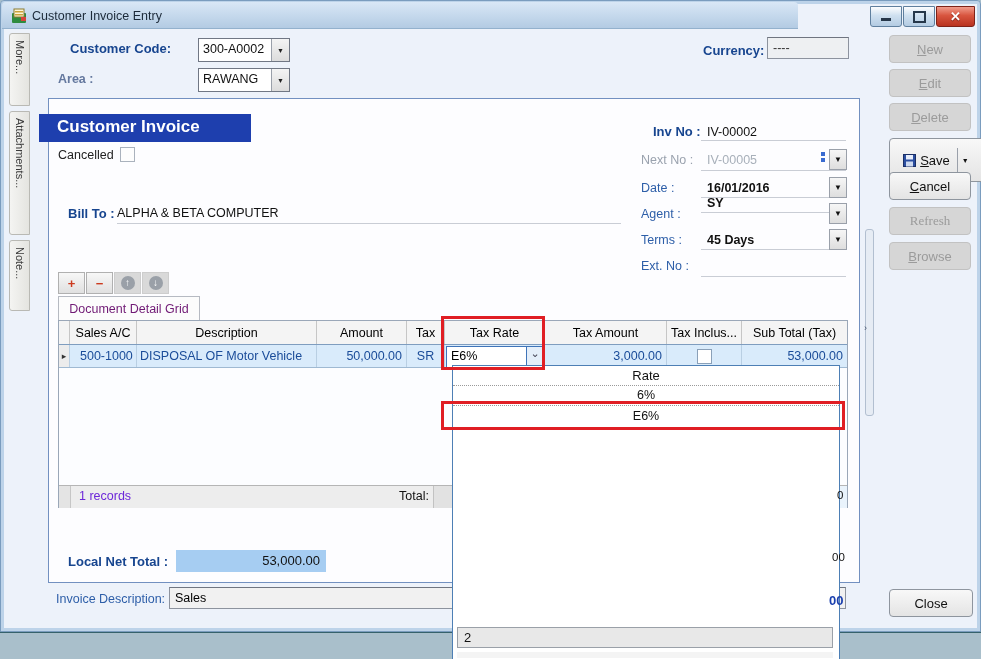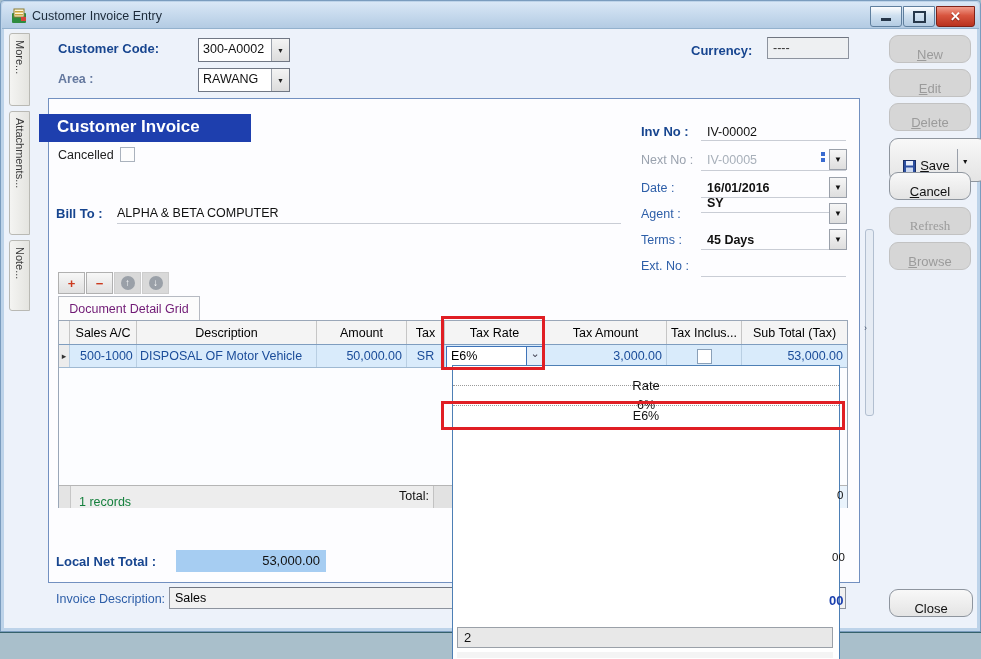--- a/index.html
+++ b/index.html
@@ -4,41 +4,41 @@
 <style>
   html,body{margin:0;padding:0;width:981px;height:659px;overflow:hidden;
     font-family:"Liberation Sans", sans-serif; background:#a9bfcb;}
   .abs{position:absolute;}
   
   #desktop-line{left:0;top:630px;width:981px;height:3px;background:#35616b;}
   
   #window{left:0;top:0;width:979px;height:630px;background:#edf2fa;
     border:1px solid #7a9cbe; box-shadow: inset 0 0 0 3px #bdd3e9;
     border-radius:4px 4px 0 0;}
-  #titlebar{left:1px;top:1px;width:977px;height:26px;
+  #titlebar{left:1px;top:1px;width:796px;height:26px;
     background:linear-gradient(#d9e7f6,#b3cbe3);
     border-bottom:1px solid #93b1cd;border-radius:4px 4px 0 0;}
   #title-text{left:30px;top:7px;font-size:12.5px;color:#1c2a39;}
   #app-icon{left:9px;top:5px;width:17px;height:17px;}
   .winbtn{top:4px;height:19px;border-radius:0 0 3px 3px;border:1px solid #5f7f9e;
     display:flex;align-items:center;justify-content:center;}
   #btn-min{left:868px;width:30px;background:linear-gradient(#fdfdfe,#cfe0f0 45%,#b3cbe2);}
   #btn-max{left:901px;width:30px;background:linear-gradient(#fdfdfe,#cfe0f0 45%,#b3cbe2);}
   #btn-close{left:934px;width:37px;background:linear-gradient(#f09c8c,#d8553f 45%,#b8321f);
     border-color:#7e2218;color:#fff;font-size:13px;font-weight:bold;
     text-shadow:0 1px 1px #7e2218;}
   .min-glyph{width:10px;height:3px;background:#26374a;margin-top:6px;}
   .max-glyph{width:9px;height:8px;border:2px solid #26374a;background:transparent;}
   
   .vtab{left:8px;width:21px;background:linear-gradient(90deg,#f4f4f2,#e4e4e0);
     border:1px solid #b9b9b4;border-radius:3px 0 0 3px;
     writing-mode:vertical-rl;font-size:11px;color:#3a3a3a;
     display:flex;align-items:center;padding-top:6px;box-sizing:border-box;}
   
-  .lbl-bold{font-size:13px;font-weight:bold;color:#17458f;}
+  .lbl-bold{font-size:13px;font-weight:bold;color:#17458f;margin-left:12px;}
   .lbl{font-size:12.5px;color:#2d5ea8;}
   .lbl-gray{font-size:12.5px;color:#9aa2ae;}
   
   .combo{height:22px;background:#fff;border:1px solid #707784;display:flex;}
   .combo .val{flex:1;font-size:12.5px;color:#111;padding:3px 2px 0 4px;}
   .ddbtn{width:17px;background:linear-gradient(#f4f4f4,#dcdcdc);
     border-left:1px solid #9aa0aa;display:flex;align-items:center;justify-content:center;
     font-size:7px;color:#222;}
   .sunken{background:#eef0f2;border:1px solid #8d939e;
     border-top-color:#6f7580;font-size:12.5px;color:#333;}
@@ -71,30 +71,30 @@
   .dcell{font-size:12.5px;color:#1a4c99;border-right:1px solid #b9cfe3;
     display:flex;align-items:center;box-sizing:border-box;overflow:hidden;white-space:nowrap;}
   .num{justify-content:flex-end;padding-right:4px;}
   .ctr{justify-content:center;}
   #grid-footer{position:absolute;left:0;top:164px;width:788px;height:22px;
     background:#ededed;border-top:1px solid #b5b5b5;display:flex;}
   
   #popup{left:452px;top:365px;width:386px;height:294px;background:#fff;
     border:1px solid #4d7fb5;z-index:50;}
   .prow{height:20px;font-size:12.5px;color:#111;text-align:center;
-    border-bottom:1px dotted #9a9a9a;padding-top:12px;box-sizing:border-box;}
+    border-bottom:1px dotted #9a9a9a;padding-top:2px;box-sizing:border-box;}
   #popup-count{position:absolute;left:4px;top:261px;width:376px;height:21px;
     background:#e8e8e8;border:1px solid #9aa0a8;font-size:13px;color:#111;
     padding:2px 0 0 6px;box-sizing:border-box;}
   #popup-subbar{position:absolute;left:4px;top:286px;width:376px;height:6px;background:#f4f4f4;}
   
   .redbox{border:3px solid #e01e24;z-index:60;}
   
-  .btn{left:888px;width:80px;height:26px;border:1px solid #8e959e;border-radius:9px;
-    background:linear-gradient(#f8f8f8,#e4e4e4);display:flex;align-items:flex-end;
+  .btn{left:888px;width:80px;height:26px;border:1px solid #8e959e;border-radius:4px;
+    background:linear-gradient(#f8f8f8,#e4e4e4);display:flex;align-items:center;
     justify-content:center;font-size:13px;color:#111;}
   .btn.disabled{background:#d6d6d6;border-color:#c2c2c2;color:#9b9b9b;}
   .accel u{text-decoration:underline;}
   
   #splitter{left:864px;top:228px;width:7px;height:185px;background:#e6ecf4;
     border:1px solid #b2bfd0;border-radius:3px;}
   #splitter-arrow{left:863px;top:322px;font-size:9px;color:#44536b;}
   .frag{font-size:11.5px;color:#111;z-index:55;}
 </style>
 </head>
@@ -239,21 +239,21 @@
         </div>
       </div>
       <div class="dcell num" style="width:122px;">3,000.00</div>
       <div class="dcell ctr" style="width:75px;">
           <span class="checkbox" style="background:#fff;border-color:#8aa0b8;"></span>
         </div>
       <div class="dcell num" style="width:105px;border-right:none;">53,000.00</div>
     </div>
     <div id="grid-footer">
       <div style="width:11px;background:#e4e4e4;border-right:1px solid #c6c6c6;"></div>
-      <div style="width:300px;font-size:12.5px;color:#15803d;padding:9px 0 0 8px;box-sizing:border-box;">1 records</div>
+      <div style="width:300px;font-size:12.5px;color:#6d28d9;padding:3px 0 0 8px;box-sizing:border-box;">1 records</div>
       <div style="width:58px;font-size:12.5px;color:#111;text-align:right;padding-top:3px;">Total:</div>
       <div style="width:92px;background:#e2e2e2;border-left:1px solid #c2c2c2;border-right:1px solid #c2c2c2;margin-left:4px;font-size:12.5px;color:#111;text-align:right;padding:3px 4px 0 0;box-sizing:border-box;">50,000.00</div>
       <div style="flex:1;background:#e9f3fc;"></div>
     </div>
   </div>
 
   <span class="abs lbl-bold" style="left:55px;top:553px;">Local Net Total :</span>
   <div class="abs" style="left:175px;top:549px;width:150px;height:22px;background:#a6cdf2;font-size:13px;color:#111;text-align:right;padding:3px 6px 0 0;box-sizing:border-box;">53,000.00</div>
 
   <span class="abs lbl" style="left:55px;top:591px;">Invoice Description:</span>

